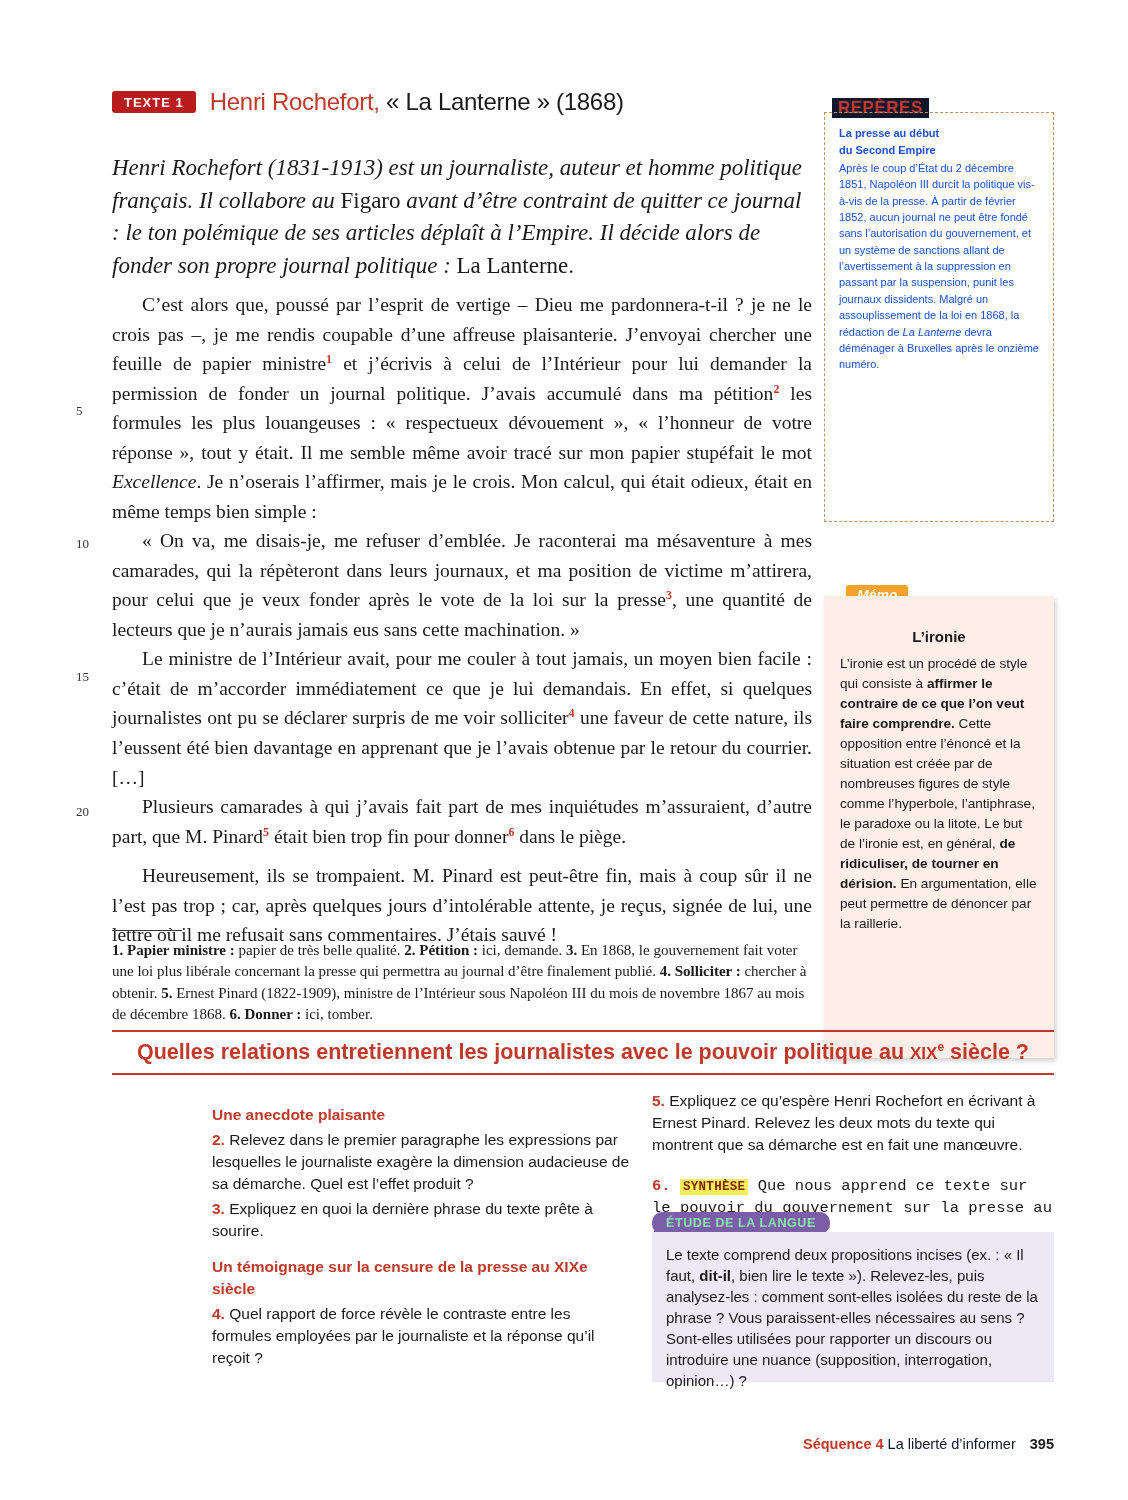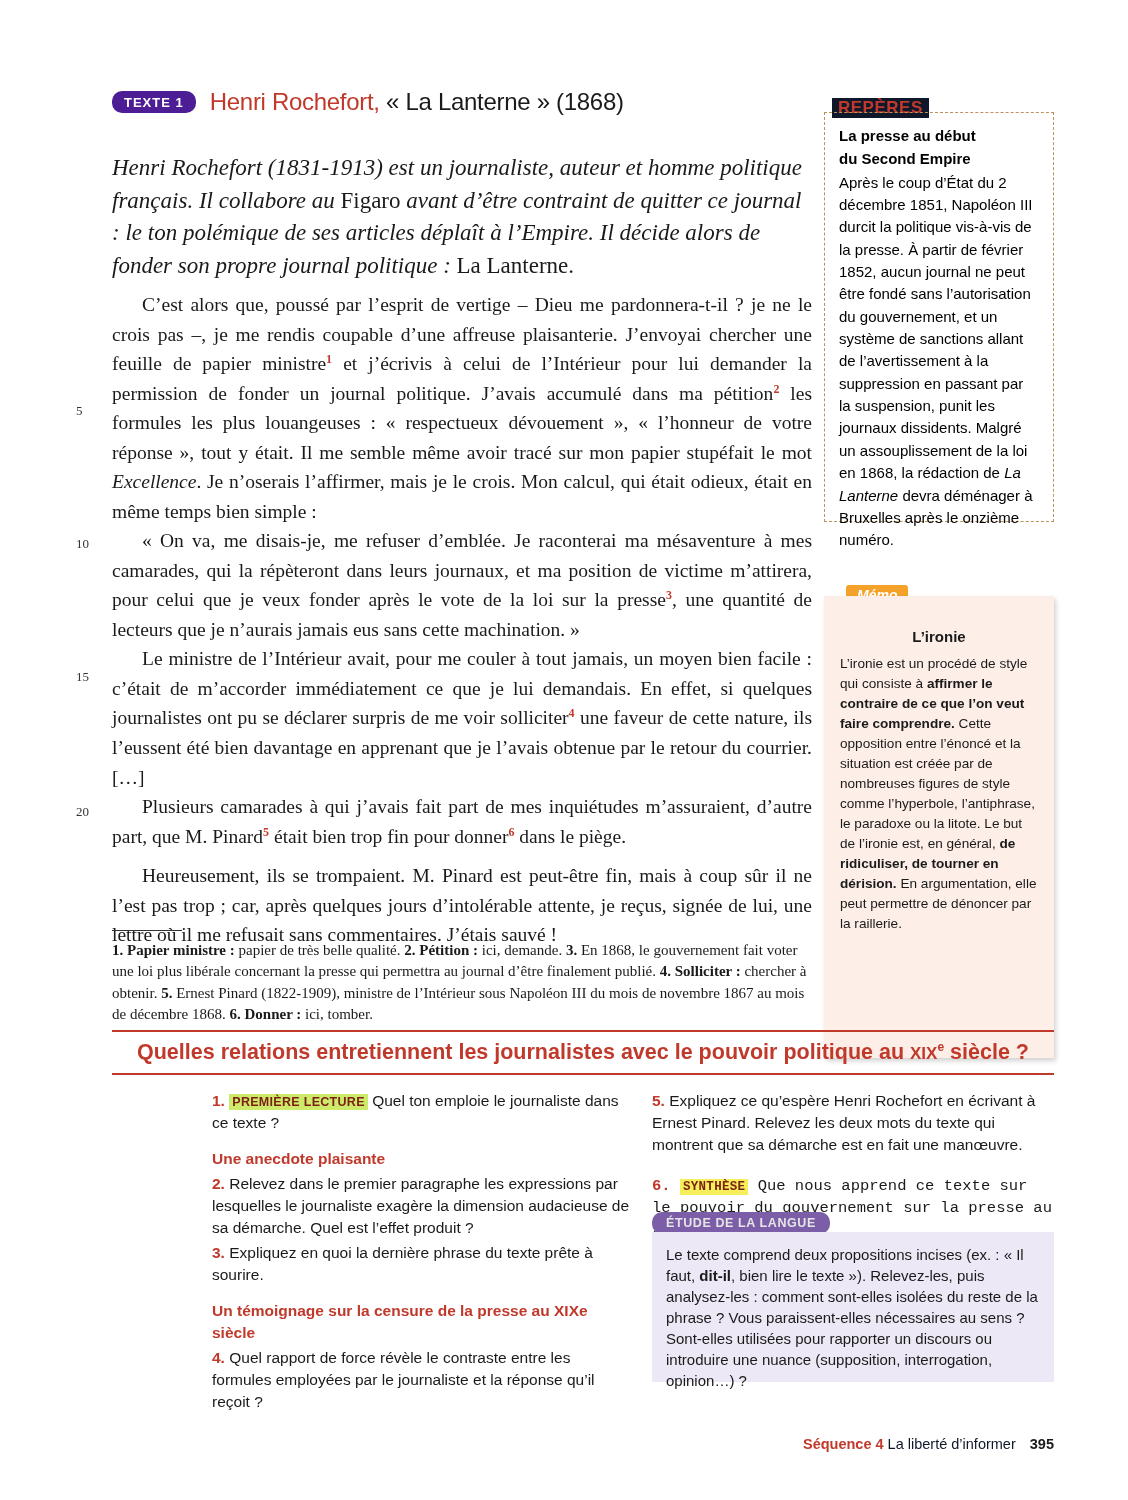--- a/index.html
+++ b/index.html
@@ -13,24 +13,24 @@
     overflow:hidden;
   }
   .page { position:relative; width:1128px; height:1500px; padding:0; }
 
   
   .header-row {
     position:absolute; left:112px; top:88px; width:720px;
     display:flex; align-items:center; gap:14px;
   }
   .texte-badge {
-    background:#4c1d95; color:#ffffff;
+    background:#b91c1c; color:#ffffff;
     font-family:"Liberation Sans", sans-serif;
     font-size:13px; font-weight:bold; letter-spacing:1px;
-    padding:5px 12px 4px 12px; border-radius:10px;
+    padding:5px 12px 4px 12px; border-radius:3px;
     line-height:1;
     text-align:center;
   }
   .title-main {
     font-family:"Liberation Sans", sans-serif;
     font-weight:normal;
     font-size:24px;
     color:#c0392b;
     letter-spacing:-0.3px;
     white-space:nowrap;
@@ -86,22 +86,22 @@
     font-family:"Liberation Sans", sans-serif;
     font-weight:bold; font-size:17px; letter-spacing:0.5px;
     color:#c0392b;
     background:#0f172a; padding:0 6px;
   }
   .reperes-box {
     position:absolute; left:824px; top:112px; width:230px; height:410px;
     border:1.3px dashed #c0905b;
     padding:12px 14px 10px 14px;
     font-family:"Liberation Sans", sans-serif;
-    font-size:15px; line-height:1.49;
-    color:#000000;
+    font-size:11px; line-height:1.49;
+    color:#1d4ed8;
   }
   .reperes-box .rb-title { font-weight:bold; display:block; margin-bottom:1px; }
   .reperes-box em { font-style:italic; }
 
   
   .memo-box {
     position:absolute; left:824px; top:596px; width:230px; height:462px;
     background:#fdeee7;
     padding:30px 16px 14px 16px;
     font-family:"Liberation Sans", sans-serif;
@@ -153,21 +153,21 @@
     font-size:12.5px; letter-spacing:0.3px; padding:1px 3px;
   }
   .hl-yellow {
     background:#f5ef5a; color:#7a1f12; font-weight:bold;
     font-size:12.5px; letter-spacing:0.3px; padding:1px 3px;
   }
 
   
   .edl-tab {
     position:absolute; left:652px; top:1212px;
-    background:#7b5ea7; color:#e5e5e5;
+    background:#7b5ea7; color:#86efac;
     font-family:"Liberation Sans", sans-serif;
     font-weight:bold; font-size:12.5px; letter-spacing:0.6px;
     padding:4px 14px 4px 14px;
     border-radius:10px;
   }
   .edl-box {
     position:absolute; left:652px; top:1232px; width:402px; height:150px;
     background:#ece8f5;
     padding:12px 14px 10px 14px;
     font-family:"Liberation Sans", sans-serif;
@@ -230,21 +230,20 @@
   <div class="memo-box">
     <div class="memo-h">L’ironie</div>
     <span>L’ironie est un procédé de style qui consiste à </span><b>affirmer le contraire de ce que l’on veut faire comprendre.</b><span> Cette opposition entre l’énoncé et la situation est créée par de nombreuses figures de style comme l’hyperbole, l’antiphrase, le paradoxe ou la litote. Le but de l’ironie est, en général, </span><b>de ridiculiser, de tourner en dérision.</b><span> En argumentation, elle peut permettre de dénoncer par la raillerie.</span>
   </div>
 
   <div class="qbanner">
     <span><span>Quelles relations entretiennent les journalistes avec le pouvoir politique au </span><span class="sc">XIX</span><sup style="font-size:12px;">e</sup><span> siècle ?</span></span>
   </div>
 
   <div class="qcol qcol-left">
-    <p class="q-item"><span class="qnum">1.</span> <span class="hl-green">PREMIÈRE LECTURE</span><span> Quel ton emploie le journaliste dans ce texte ?</span></p>
 
     <p class="q-sub">Une anecdote plaisante</p>
 
     <p class="q-item"><span class="qnum">2.</span><span> Relevez dans le premier paragraphe les expressions par lesquelles le journaliste exagère la dimension audacieuse de sa démarche. Quel est l’effet produit ?</span></p>
 
     <p class="q-item"><span class="qnum">3.</span><span> Expliquez en quoi la dernière phrase du texte prête à sourire.</span></p>
 
     <p class="q-sub">Un témoignage sur la censure de la presse au XIXe siècle</p>
 
     <p class="q-item"><span class="qnum">4.</span><span> Quel rapport de force révèle le contraste entre les formules employées par le journaliste et la réponse qu’il reçoit ?</span></p>

